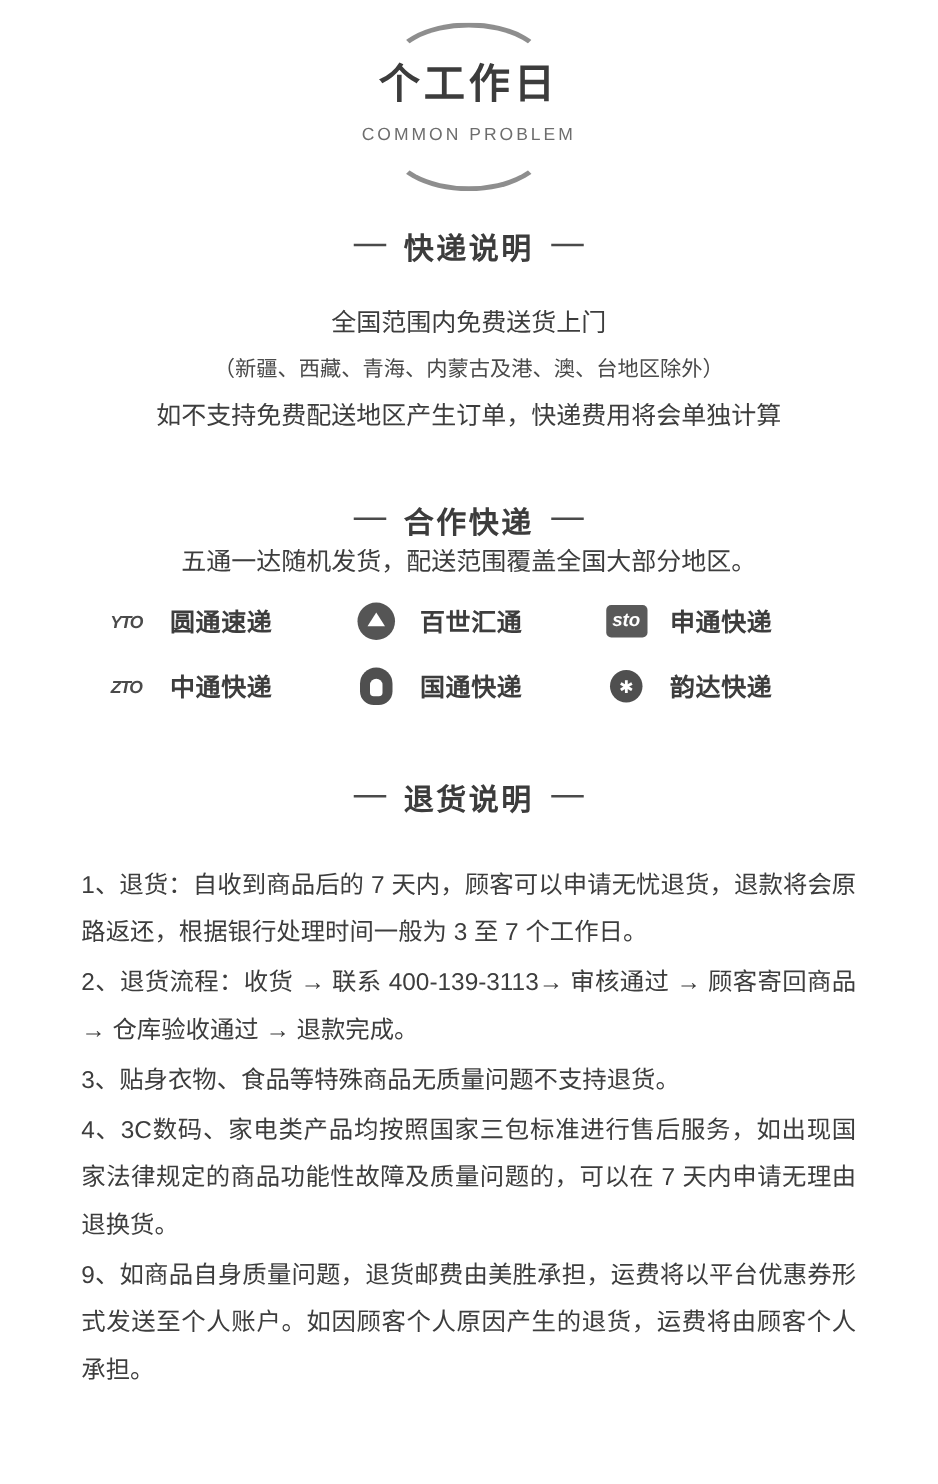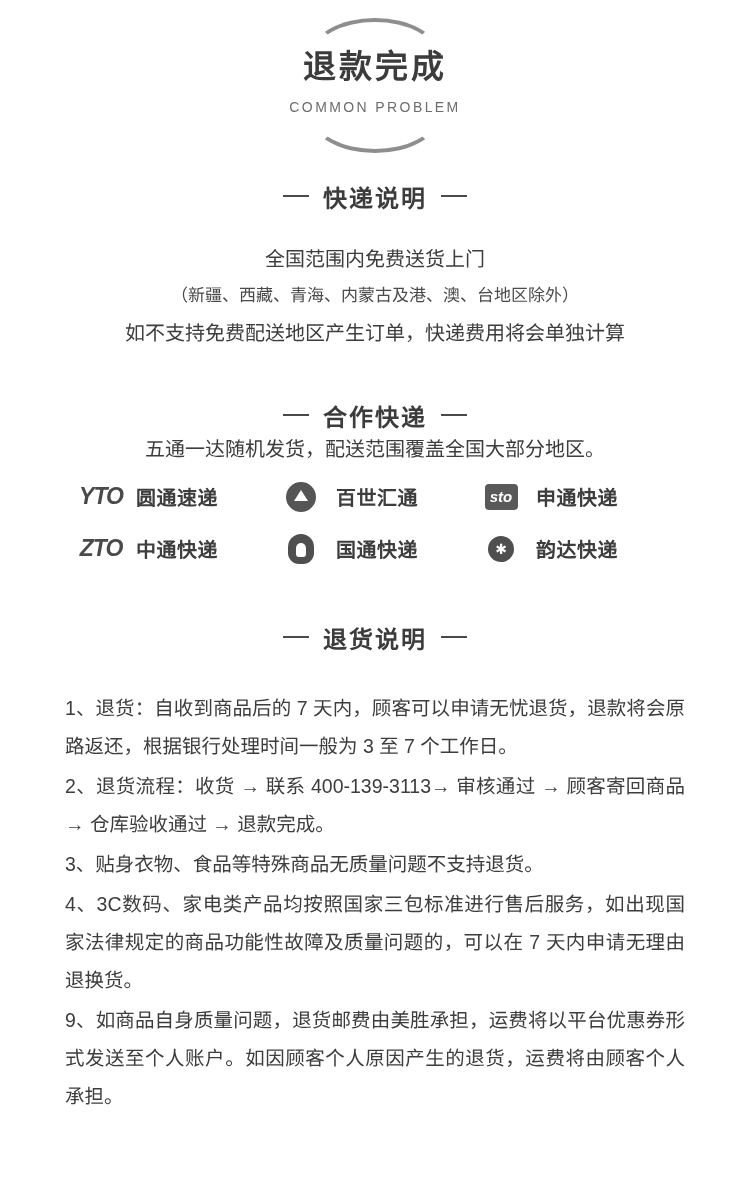--- a/index.html
+++ b/index.html
@@ -148,21 +148,21 @@
     width: 52px;
     height: 30px;
     display: flex;
     align-items: center;
     justify-content: center;
     flex: 0 0 auto;
   }
   .logo-text {
     font-weight: bold;
     font-style: italic;
-    font-size: 23px;
+    font-size: 14px;
     color: #4a4a4a;
     letter-spacing: -1px;
   }
   .logo-circle {
     width: 30px;
     height: 30px;
     border-radius: 50%;
     background: #555;
     display: flex;
     align-items: center;
@@ -250,21 +250,21 @@
 </style>
 </head>
 <body>
 
 <div class="page">
 
   <div class="main-header">
     <div class="header-inner">
       <span class="brk brk-top"></span>
       <span class="brk brk-bot"></span>
-      <div class="header-title">退款完成</div>
+      <div class="header-title">个工作日</div>
       <div class="header-sub">COMMON PROBLEM</div>
     </div>
   </div>
 
   <div class="spacer-56"></div>
 
   <div class="section">
     <div class="section-title">
       <span class="dash"></span>
       <span>快递说明</span>

